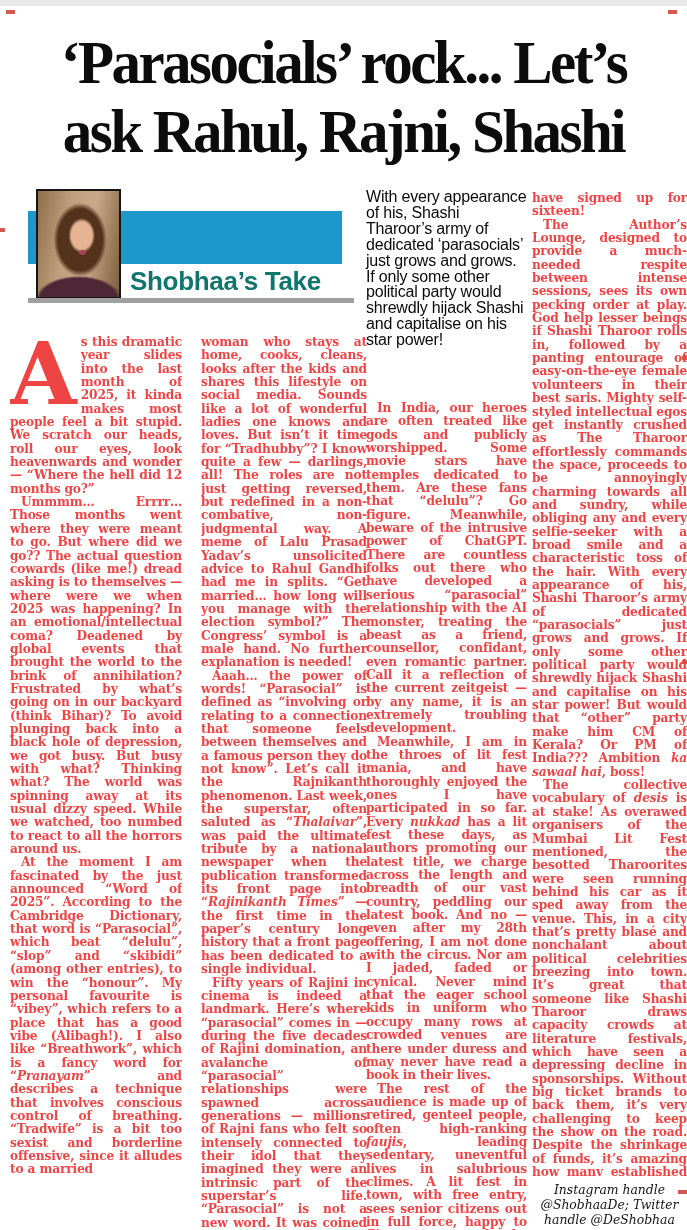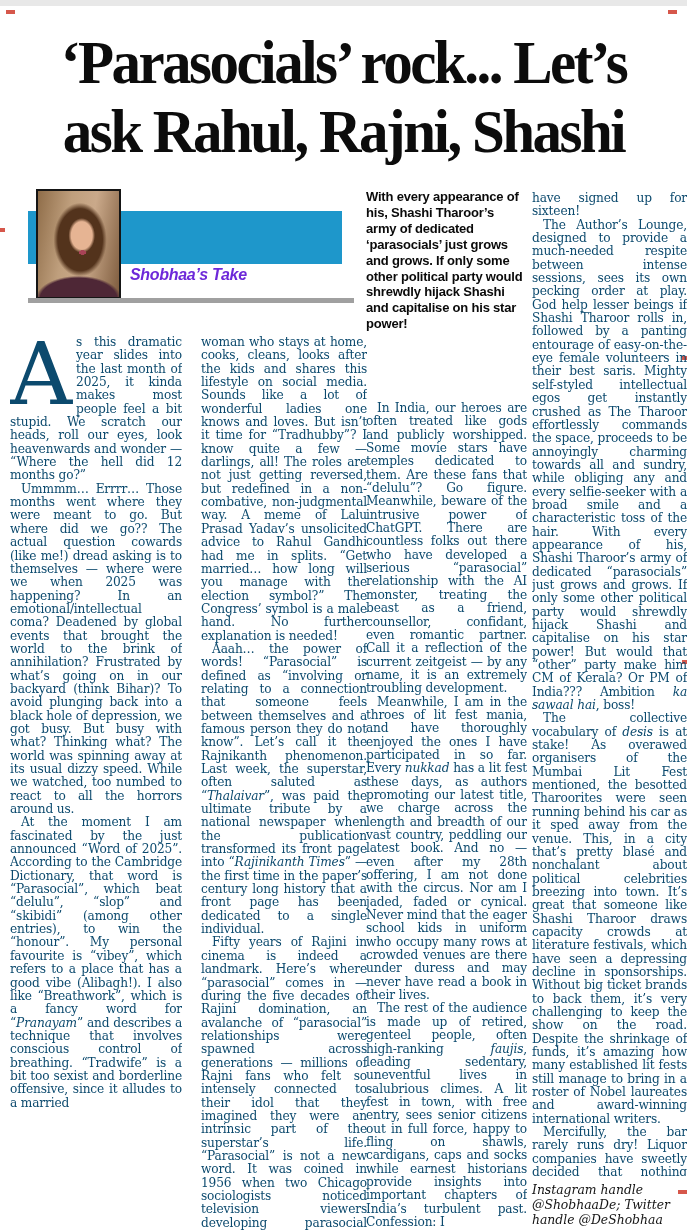--- a/index.html
+++ b/index.html
@@ -14,38 +14,38 @@
   .banner{position:absolute;left:28px;top:205px;width:314px;height:53px;}
   .photo{position:absolute;left:36px;top:183px;width:85px;height:110px;border:2px solid #151515;box-sizing:border-box;
          background-color:#b4946f;
          background-image:
            radial-gradient(ellipse 5px 3px at 55% 58%, #a84356 0 70%, rgba(168,67,86,0) 80%),
            radial-gradient(ellipse 19px 25px at 54% 42%, #e6b493 0 55%, rgba(230,180,147,0) 70%),
            radial-gradient(ellipse 36px 50px at 52% 46%, #53331c 0 62%, rgba(83,51,28,0) 74%),
            radial-gradient(ellipse 55px 30px at 50% 102%, #4e2736 0 70%, rgba(78,39,54,0) 78%),
            linear-gradient(100deg, #8f6d49 0%, #bf9f7d 35%, #caa98a 60%, #7e5c3e 100%);}
   .byline-label{position:absolute;left:130px;top:260px;font-family:"Liberation Sans",sans-serif;
-                font-weight:700;font-size:16px;letter-spacing:-0.3px;color:#6d28d9;font-style:italic;}
+                font-weight:700;font-size:26px;letter-spacing:-0.3px;color:#0f766e;}
   .rule{position:absolute;left:28px;top:292px;width:326px;height:5px;}
   
   .pullquote{position:absolute;left:366px;top:183px;width:161px;
-             font-family:"Liberation Sans",sans-serif;font-weight:700;font-size:13px;line-height:15.9px;
+             font-family:"Liberation Sans",sans-serif;font-weight:400;font-size:16px;line-height:15.9px;
              letter-spacing:-0.2px;color:#0a0a0a;text-align:left;}
   
   .col{position:absolute;font-family:"DejaVu Serif",serif;font-size:12.2px;line-height:13.35px;
-       color:#0c4a6e;text-align:justify;letter-spacing:-0.15px;overflow:hidden;}
+       color:#ef4444;text-align:justify;letter-spacing:-0.15px;overflow:hidden;font-weight:bold;}
   .col p{margin:0;padding:0;}
   .col p.ind{text-indent:11px;}
   .col1{left:10px;top:330px;width:172px;height:898px;}
   .col2{left:201px;top:330px;width:166px;height:898px;}
   .col3{left:366px;top:396px;width:161px;height:832px;}
   .col4{left:532px;top:186px;width:155px;height:984px;}
   .dropcap{float:left;font-family:"DejaVu Serif",serif;font-size:86px;line-height:72px;
            margin:2px 4px 0 0;letter-spacing:0;}
-  .signature{position:absolute;left:532px;top:1176px;width:155px;text-align:left;
+  .signature{position:absolute;left:532px;top:1176px;width:155px;text-align:center;
              font-family:"DejaVu Serif",serif;font-style:italic;font-size:12.4px;line-height:15.2px;color:#141414;}
   
   .crop{position:absolute;width:9px;height:4px;opacity:.85;}
   .m1{left:6px;top:4px;}
   .m2{left:668px;top:4px;}
   .m3{left:0;top:222px;width:5px;}
   .m4{left:682px;top:350px;width:5px;}
   .m5{left:682px;top:654px;width:5px;}
   .m6{left:678px;top:1184px;}
 </style>

